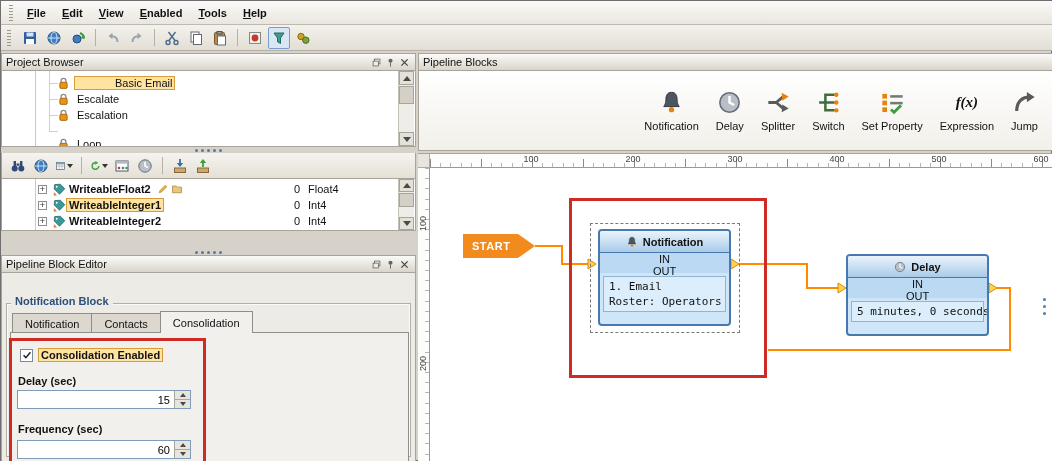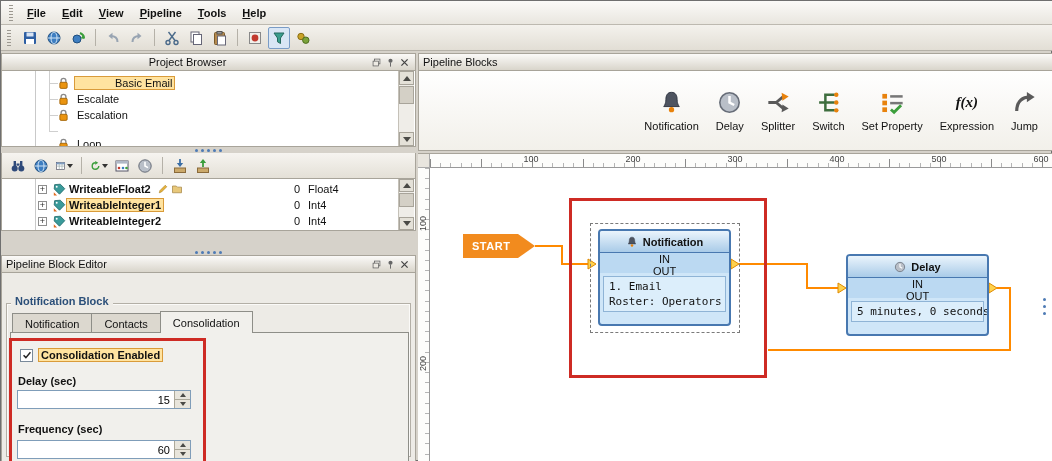--- a/index.html
+++ b/index.html
@@ -29,21 +29,21 @@
   .ticon svg{width:11px;height:11px;}
   .pcontent{background:#FFF;border:1px solid #A8A49A;border-top:none;position:relative;overflow:hidden;}
 
   
   .hsplit{position:absolute;left:0;width:415px;height:6px;display:flex;align-items:center;justify-content:center;gap:3px;}
   .hsplit i{width:3px;height:3px;border-radius:50%;background:#4E7BB5;}
   .vdots{position:absolute;display:flex;flex-direction:column;gap:4px;}
   .vdots i{width:3px;height:3px;border-radius:50%;background:#4E7BB5;}
 
   
-  .panel-pb{position:absolute;left:0;top:52px;width:415px;height:94px;text-align:center;}
+  .panel-pb{position:absolute;left:0;top:52px;width:415px;height:94px;}
   .pb-content{height:76px;}
   .treeline-outer{position:absolute;left:33px;top:0;bottom:0;width:1px;background:#C9C9C9;}
   .treeline-branch{position:absolute;left:47px;top:0;height:61px;width:1px;background:#CFCFCF;}
   .tree-stub{position:absolute;left:47px;width:9px;height:1px;background:#CFCFCF;}
   .pb-row{position:absolute;left:55px;height:16px;display:flex;align-items:center;gap:4px;white-space:nowrap;}
   .pb-row svg{width:13px;height:13px;}
   .tree-label{padding:0 2px;border:1px solid transparent;}
   .tree-label.sel{background:#FFE3A0;border-color:#D99B3A;padding-left:40px;}
 
   
@@ -276,21 +276,21 @@
   </defs>
 </svg>
 
 <div id="app">
 
   <div class="menubar">
     <div class="grip"></div>
     <div class="menu-item"><span>File</span></div>
     <div class="menu-item"><span>Edit</span></div>
     <div class="menu-item"><span>View</span></div>
-    <div class="menu-item"><span>Pipeline</span></div>
+    <div class="menu-item"><span>Enabled</span></div>
     <div class="menu-item"><span>Tools</span></div>
     <div class="menu-item"><span>Help</span></div>
   </div>
 
   <div class="toolbar">
     <div class="grip"></div>
     <div class="tbtn">
         <svg>
           <use href="#sym-save"></use>
         </svg>

